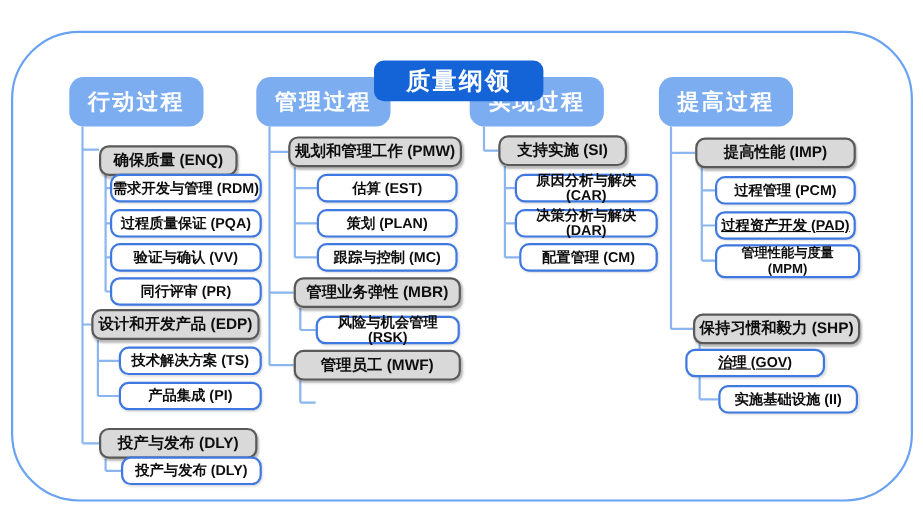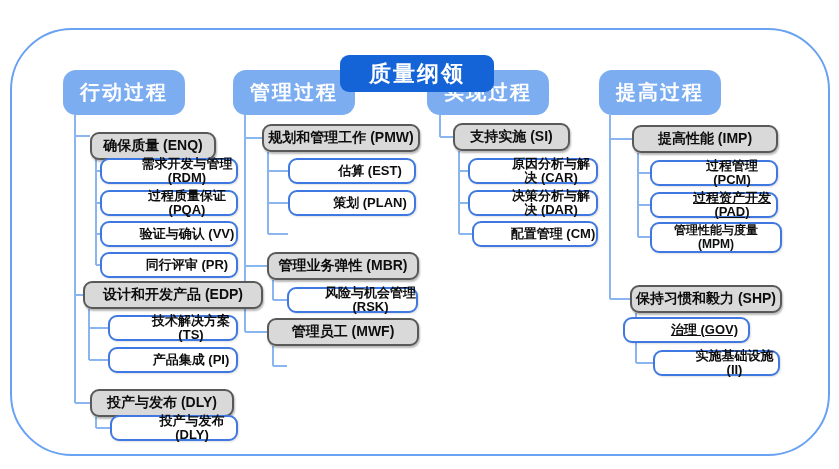--- a/index.html
+++ b/index.html
@@ -23,21 +23,20 @@
     border-radius:13px;height:45px;width:122px;top:70px;
   }
   .grp{
     background:#d9d9d9;border:2px solid #595959;border-radius:9px;color:#0d0d0d;
     font-size:14px;font-weight:bold;box-shadow:1px 2px 2px rgba(0,0,0,0.28);
   }
   .leaf{
     background:#fff;border:2px solid #3e78e0;border-radius:9px;color:#0d0d0d;
     font-size:13px;font-weight:bold;box-shadow:1px 1px 2px rgba(0,0,0,0.12);
     line-height:1.1;
-    padding-left:36px;
   }
 </style>
 </head>
 <body>
 
 <div id="canvas">
   <div id="frame"></div>
 
   <svg id="wires" width="839" height="469">
     <path fill="none" stroke="#8ab5ef" stroke-width="2" d="
@@ -57,30 +56,31 @@
   </svg>
 
   <div class="node" id="title">质量纲领</div>
 
   <div class="node hdr" style="left:63px;">行动过程</div>
   <div class="node grp" style="left:90px;top:132px;width:126px;height:28px;">确保质量 (ENQ)</div>
   <div class="node leaf" style="left:100px;top:158px;width:138px;height:26px;">需求开发与管理 (RDM)</div>
   <div class="node leaf" style="left:100px;top:190px;width:138px;height:26px;">过程质量保证 (PQA)</div>
   <div class="node leaf" style="left:100px;top:221px;width:138px;height:26px;">验证与确认 (VV)</div>
   <div class="node leaf" style="left:100px;top:252px;width:138px;height:26px;">同行评审 (PR)</div>
-  <div class="node grp" style="left:83px;top:281px;width:180px;height:28px;">设计和开发产品 (EDP)</div>
+  <div class="node grp" style="left:83px;top:281px;width:153px;height:28px;">设计和开发产品 (EDP)</div>
   <div class="node leaf" style="left:108px;top:315px;width:130px;height:26px;">技术解决方案 (TS)</div>
   <div class="node leaf" style="left:108px;top:347px;width:130px;height:26px;">产品集成 (PI)</div>
   <div class="node grp" style="left:90px;top:389px;width:144px;height:28px;">投产与发布 (DLY)</div>
   <div class="node leaf" style="left:110px;top:415px;width:128px;height:26px;">投产与发布 (DLY)</div>
 
   <div class="node hdr" style="left:233px;">管理过程</div>
   <div class="node grp" style="left:262px;top:124px;width:158px;height:28px;">规划和管理工作 (PMW)</div>
   <div class="node leaf" style="left:288px;top:158px;width:128px;height:26px;">估算 (EST)</div>
   <div class="node leaf" style="left:288px;top:190px;width:128px;height:26px;">策划 (PLAN)</div>
+  <div class="node leaf" style="left:288px;top:221px;width:128px;height:26px;">跟踪与控制 (MC)</div>
   <div class="node grp" style="left:267px;top:252px;width:152px;height:28px;">管理业务弹性 (MBR)</div>
   <div class="node leaf" style="left:287px;top:287px;width:131px;height:26px;">风险与机会管理 (RSK)</div>
   <div class="node grp" style="left:267px;top:318px;width:152px;height:28px;">管理员工 (MWF)</div>
 
   <div class="node hdr" style="left:427px;">实现过程</div>
   <div class="node grp" style="left:453px;top:123px;width:117px;height:28px;">支持实施 (SI)</div>
   <div class="node leaf" style="left:468px;top:158px;width:130px;height:26px;">原因分析与解决 (CAR)</div>
   <div class="node leaf" style="left:468px;top:190px;width:130px;height:26px;">决策分析与解决 (DAR)</div>
   <div class="node leaf" style="left:472px;top:221px;width:126px;height:26px;">配置管理 (CM)</div>
 

